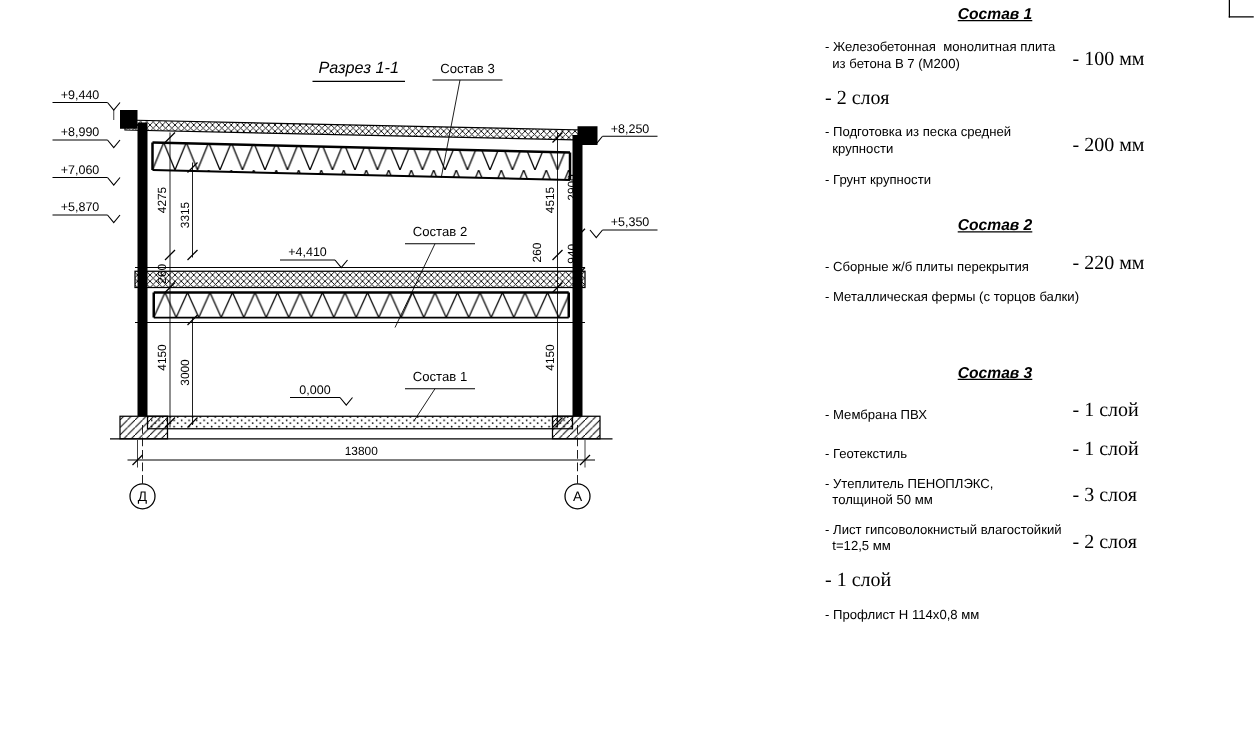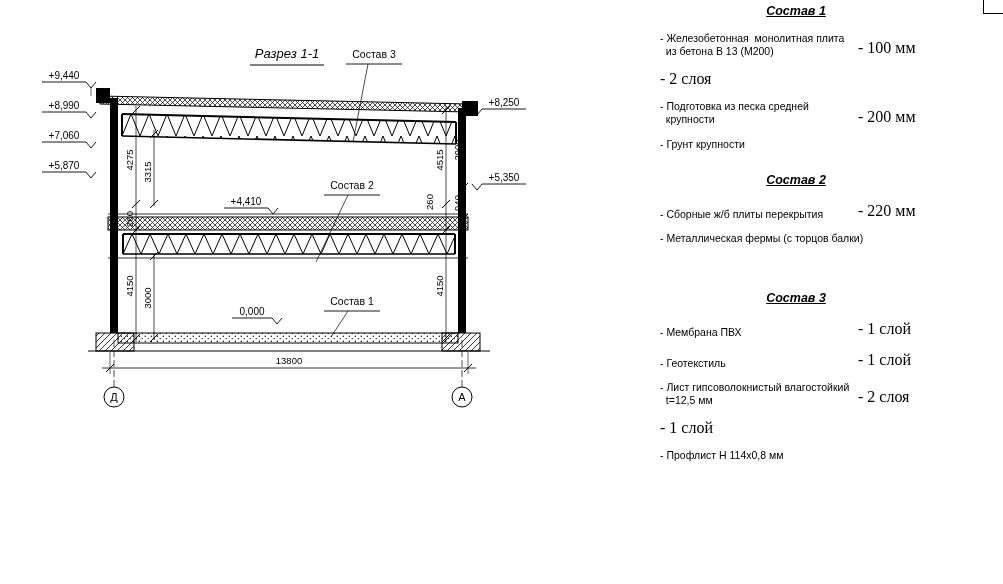--- a/index.html
+++ b/index.html
@@ -225,21 +225,21 @@
     <text x="462" y="401" text-anchor="middle">А</text>
   </g>
 </svg>
 
 <div class="legend">
 
   <div>
     <div class="legend-title">Состав 1</div>
     <div class="legend-item">
       <div class="li-text">- Железобетонная  монолитная плита
-  из бетона В 13 (М200)</div>
+  из бетона В 7 (М200)</div>
       <div class="li-value">- 100 мм</div>
     </div>
     <div class="legend-item">
       <div class="li-value">- 2 слоя</div>
     </div>
     <div class="legend-item">
       <div class="li-text">- Подготовка из песка средней
   крупности</div>
       <div class="li-value">- 200 мм</div>
     </div>
@@ -265,20 +265,25 @@
     <div class="legend-title">Состав 3</div>
     <div class="legend-item">
       <div class="li-text">- Мембрана ПВХ</div>
       <div class="li-value">- 1 слой</div>
     </div>
     <div class="legend-item">
       <div class="li-text">- Геотекстиль</div>
       <div class="li-value">- 1 слой</div>
     </div>
     <div class="legend-item">
+      <div class="li-text">- Утеплитель ПЕНОПЛЭКС,
+  толщиной 50 мм</div>
+      <div class="li-value">- 3 слоя</div>
+    </div>
+    <div class="legend-item">
       <div class="li-text">- Лист гипсоволокнистый влагостойкий
   t=12,5 мм</div>
       <div class="li-value">- 2 слоя</div>
     </div>
     <div class="legend-item">
       <div class="li-value">- 1 слой</div>
     </div>
     <div class="legend-item">
       <div class="li-text">- Профлист Н 114х0,8 мм</div>
       <div class="li-value"></div>

